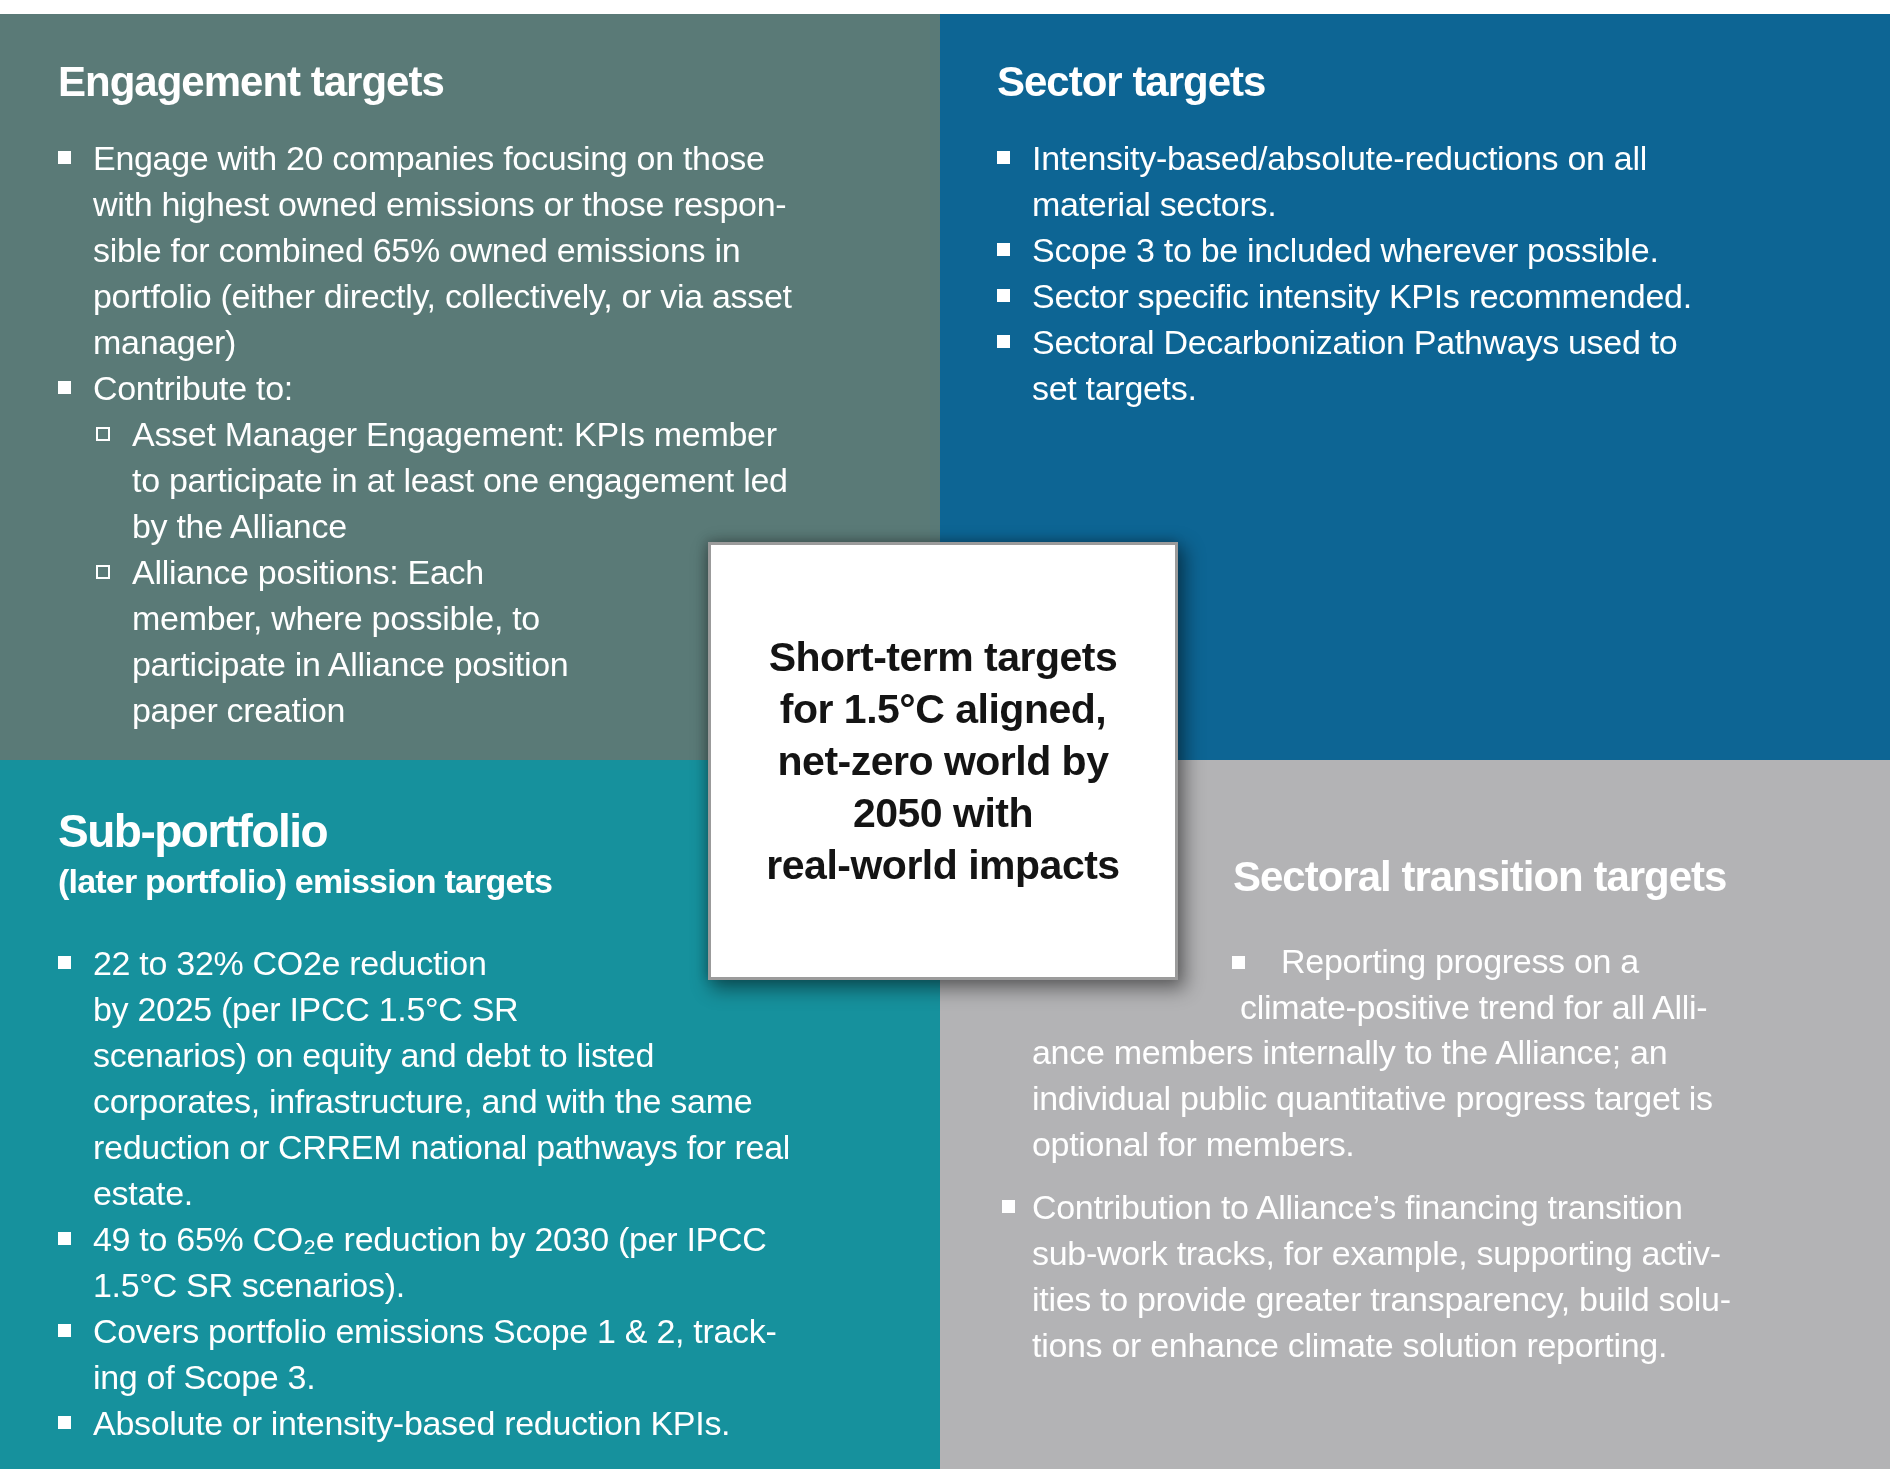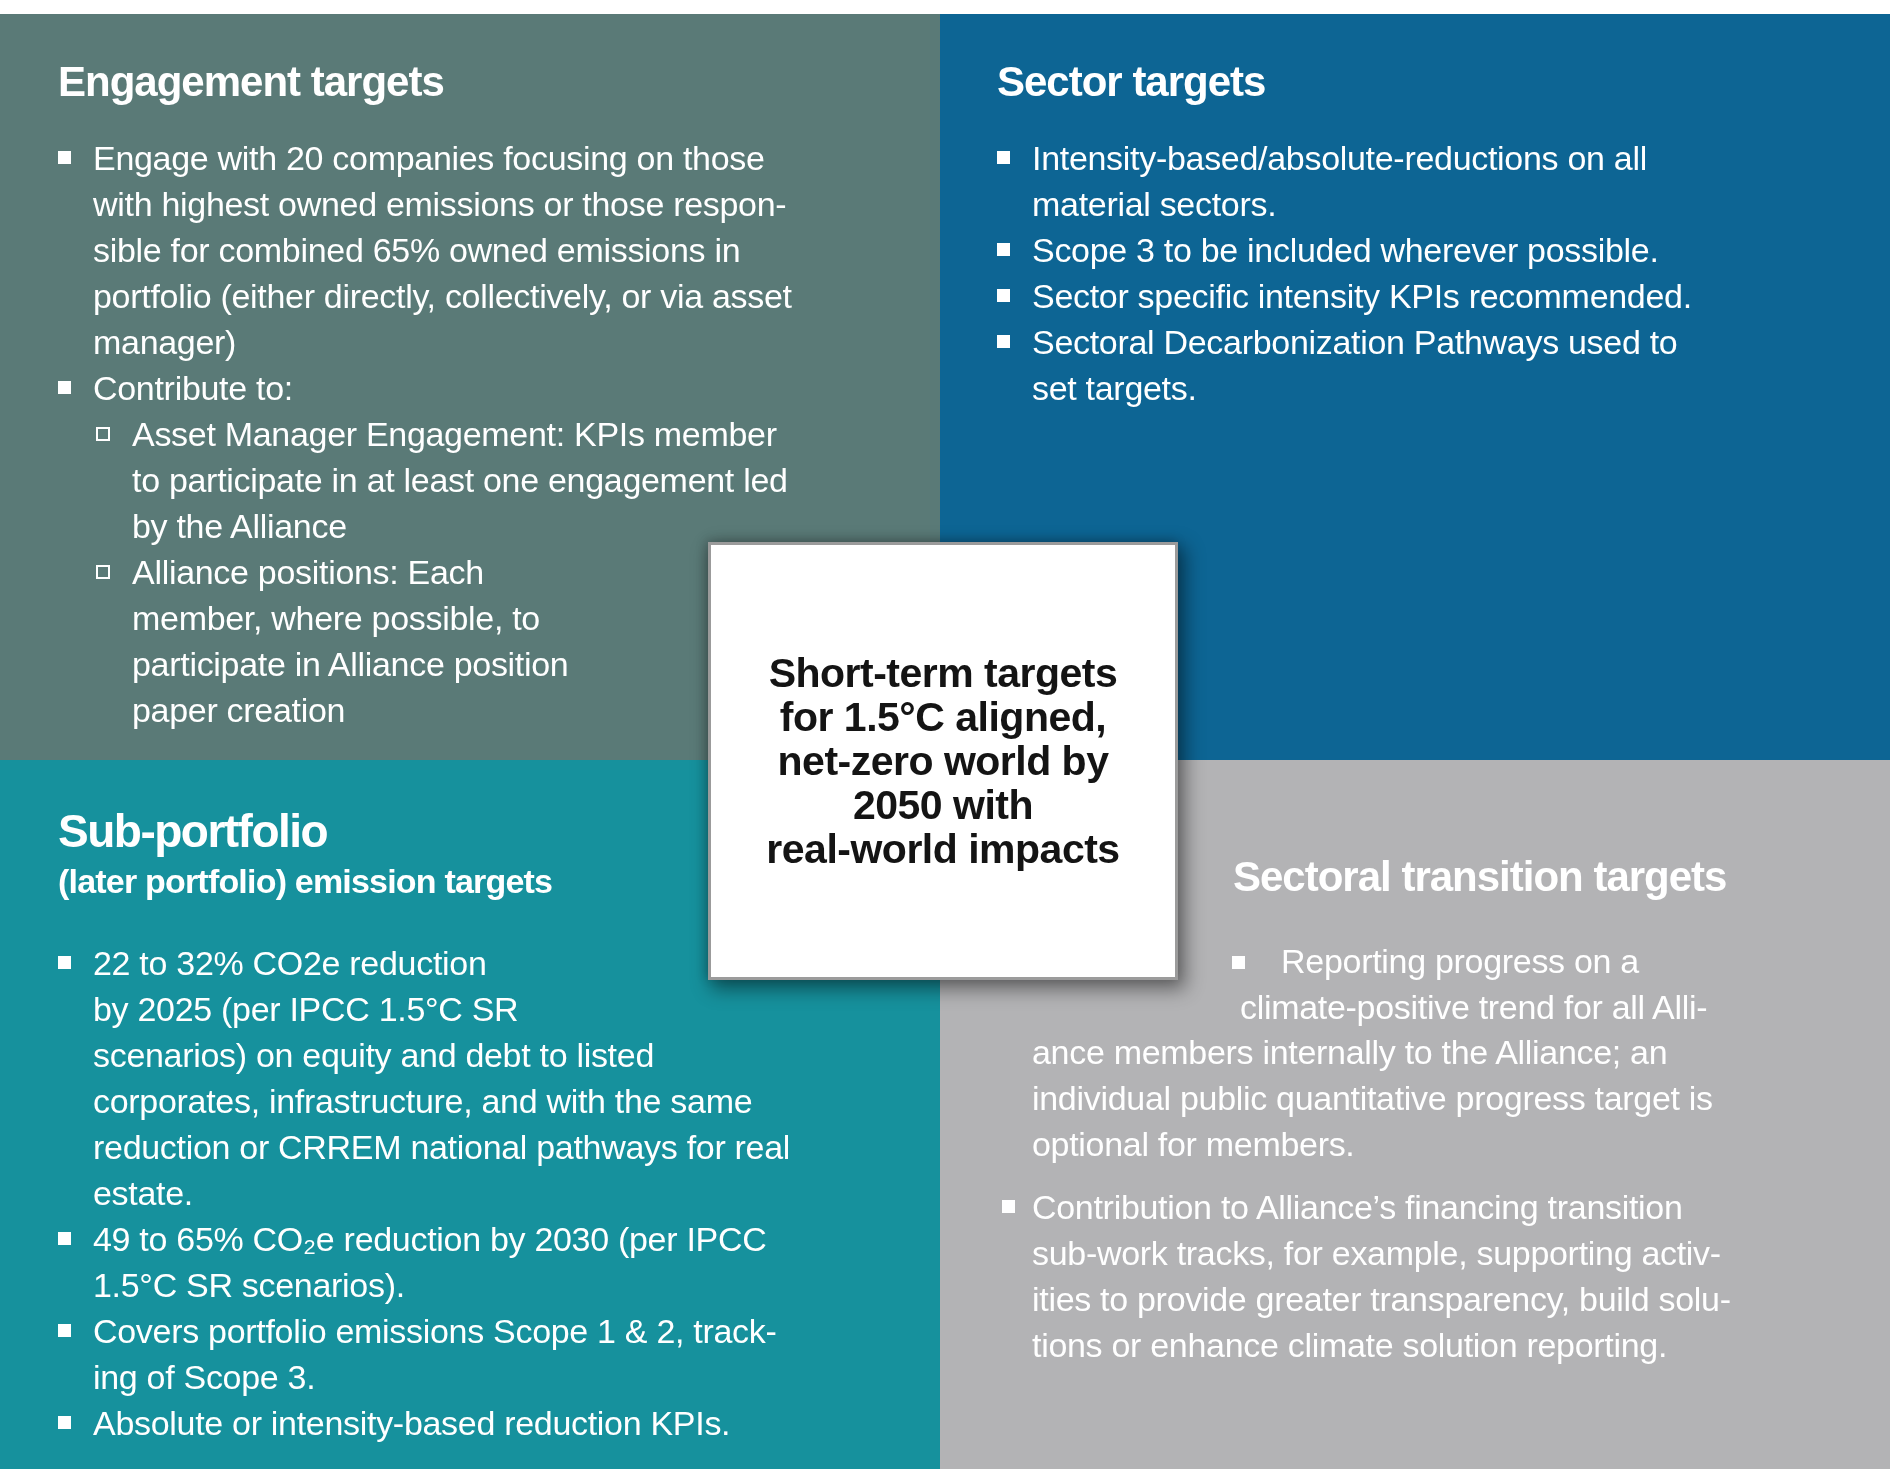--- a/index.html
+++ b/index.html
@@ -67,21 +67,21 @@
 
   
   #center-box{
     position:absolute;left:708px;top:528px;width:470px;height:438px;
     box-sizing:border-box;background:#ffffff;border:3px solid #9B9B9B;
     box-shadow:5px 7px 18px 2px rgba(0,0,0,0.45), -2px -2px 10px rgba(0,0,0,0.18);
     display:flex;align-items:center;justify-content:center;
   }
   #center-box .box-lines{
     white-space:pre;text-align:center;color:#141414;
-    font-size:41px;font-weight:bold;line-height:44px;letter-spacing:-0.5px;
+    font-size:41px;font-weight:bold;line-height:52px;letter-spacing:-0.5px;
   }
 </style>
 </head>
 <body>
 
 <div id="stage">
 
   <div class="quad q-tl">
     <div class="heading">Engagement targets</div>
     <div class="bullets">

